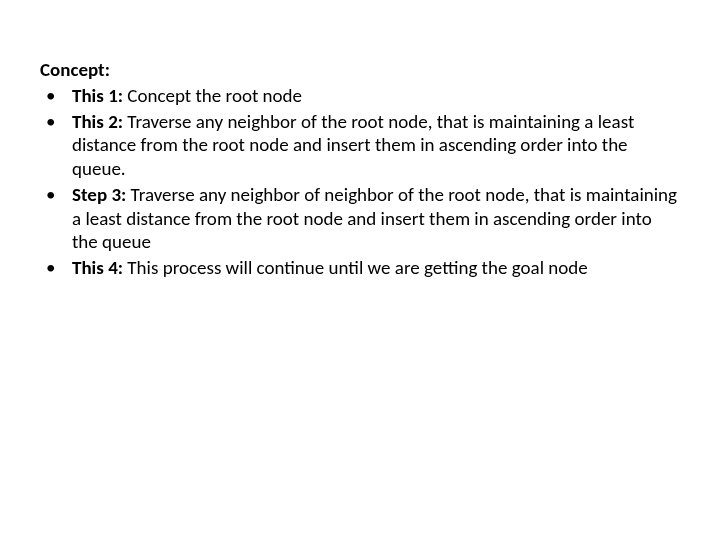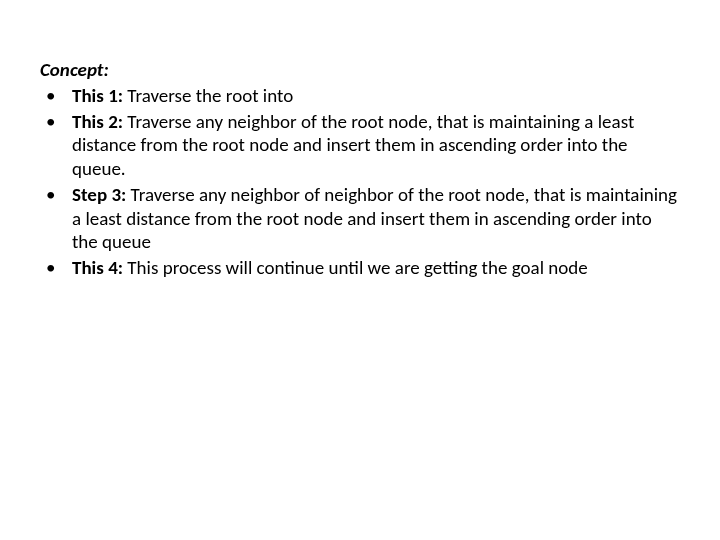--- a/index.html
+++ b/index.html
@@ -9,21 +9,20 @@
       background: #ffffff;
       font-family: Calibri, Arial, sans-serif;
       font-size: 19px;
       color: #000000;
       padding: 58px 40px 40px 40px;
       line-height: 1.25;
     }
     .concept-heading {
       font-weight: bold;
       margin-bottom: 2px;
-      font-style: italic;
     }
     ul.steps {
       list-style: none;
       padding-left: 0;
     }
     ul.steps li {
       position: relative;
       padding-left: 32px;
       margin-bottom: 2px;
     }
@@ -38,21 +37,21 @@
       font-weight: bold;
     }
   </style>
 </head>
 <body>
 
 <div class="concept-heading">Concept:</div>
 
 <ul class="steps">
   <li>
-    <span> <span class="step-label">This 1:</span><span> Traverse the root into</span></span>
+    <span> <span class="step-label">This 1:</span><span> Concept the root node</span></span>
   </li>
   <li>
     <span> <span class="step-label">This 2:</span><span> Traverse any neighbor of the root node, that is maintaining a least distance from the root node and insert them in ascending order into the queue.</span></span>
   </li>
   <li>
     <span> <span class="step-label">Step 3:</span><span> Traverse any neighbor of neighbor of the root node, that is maintaining a least distance from the root node and insert them in ascending order into the queue</span></span>
   </li>
   <li>
     <span> <span class="step-label">This 4:</span><span> This process will continue until we are getting the goal node</span></span>
   </li>

